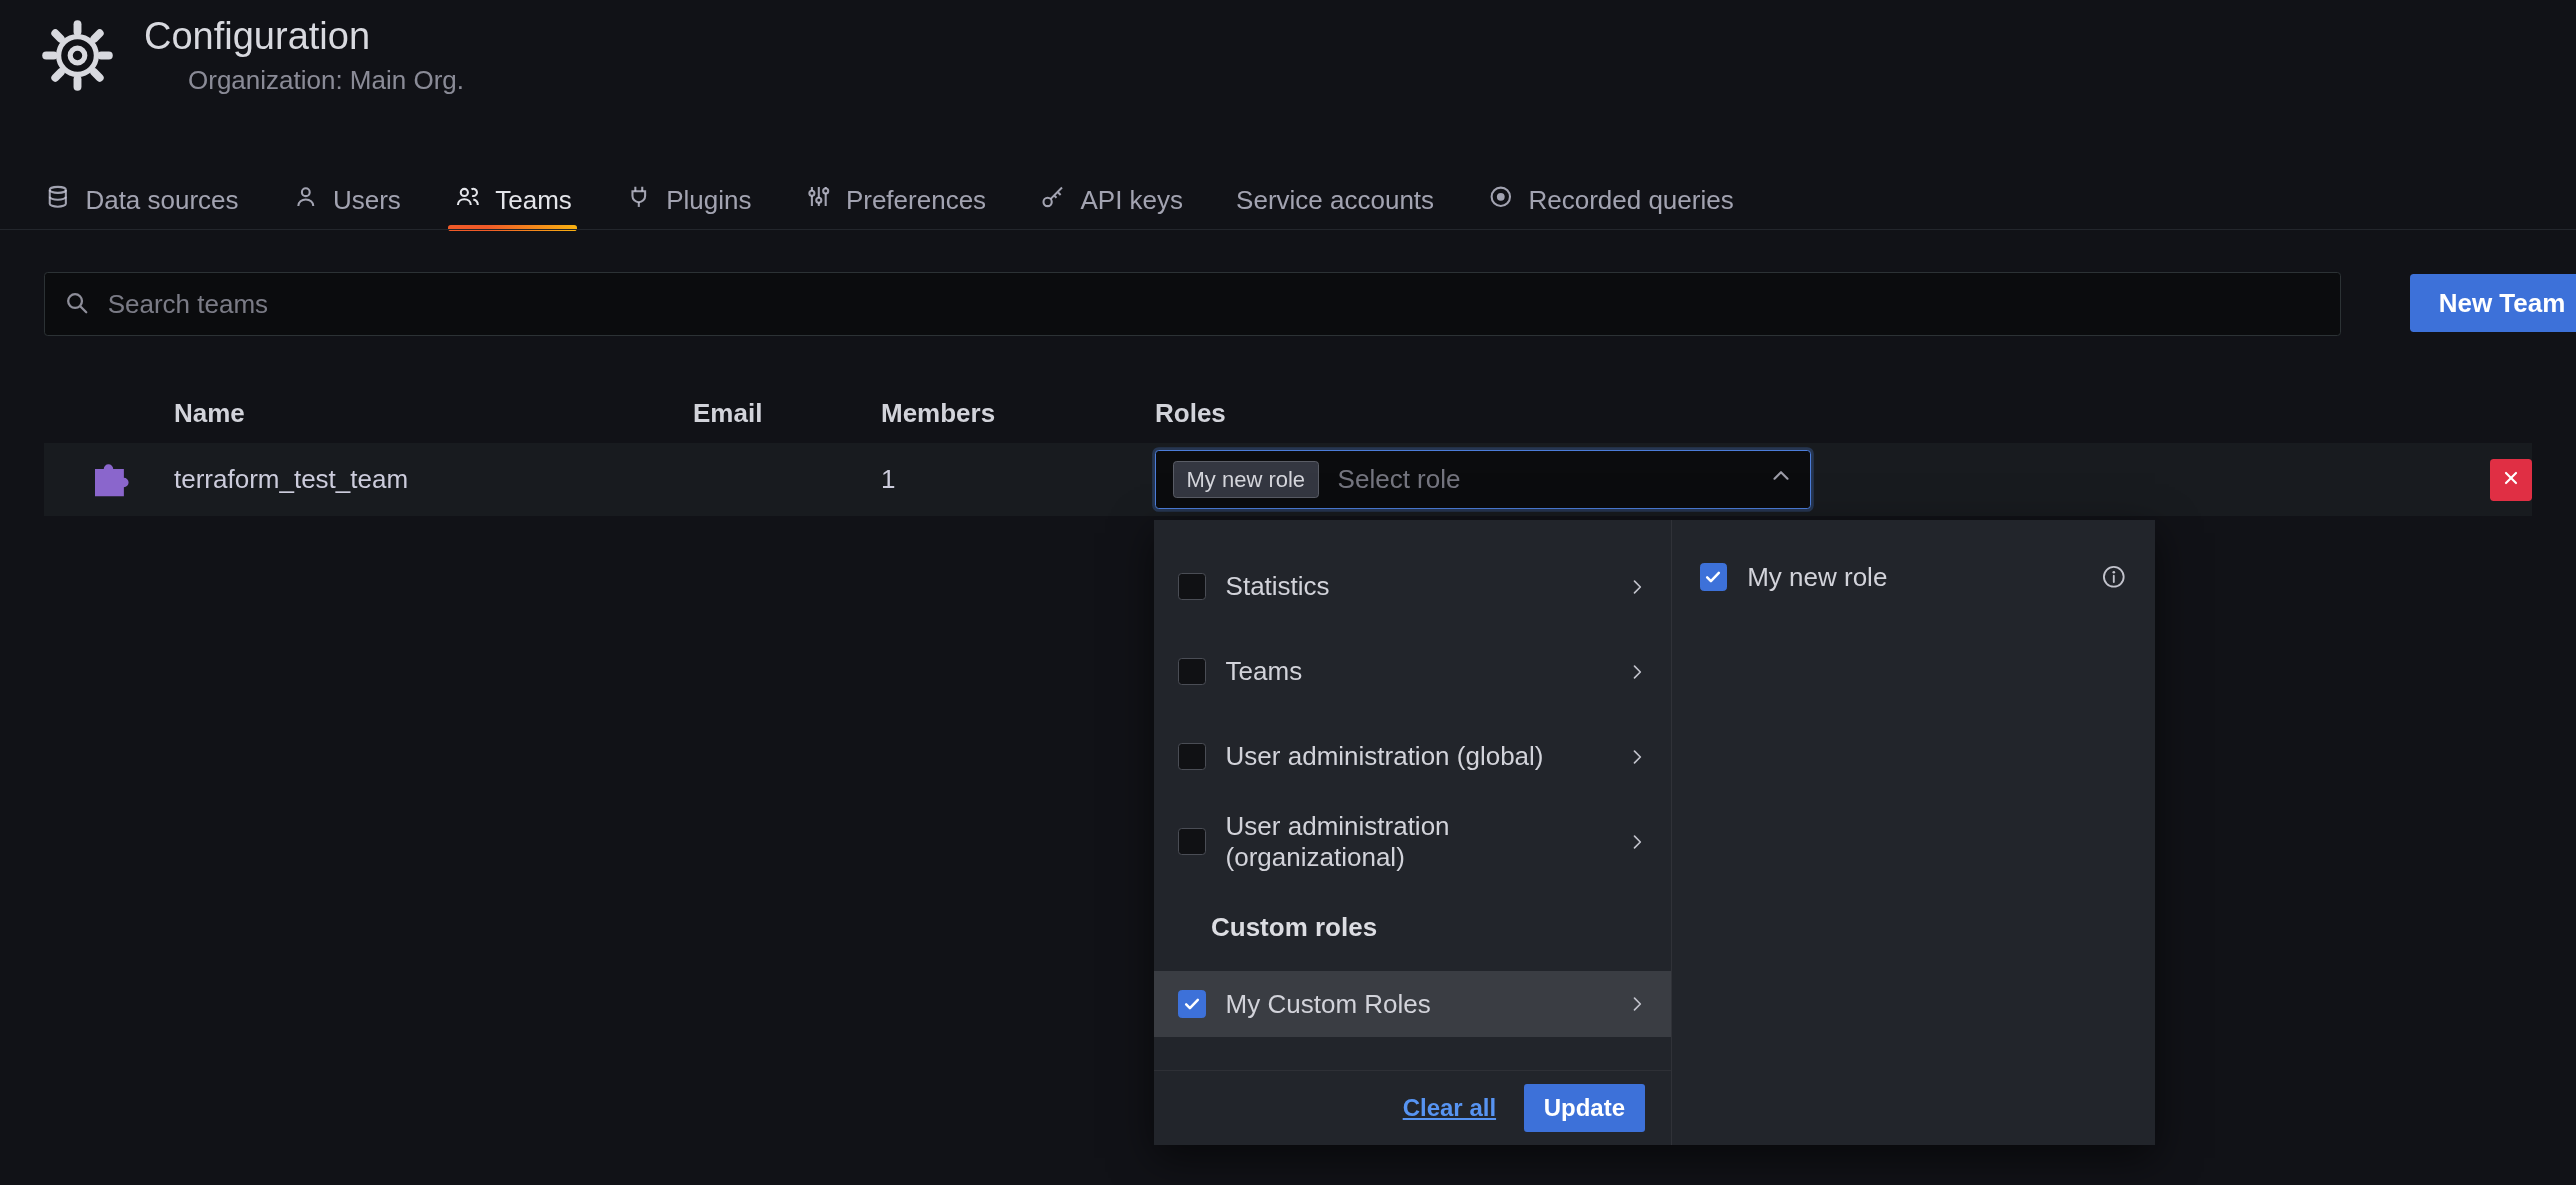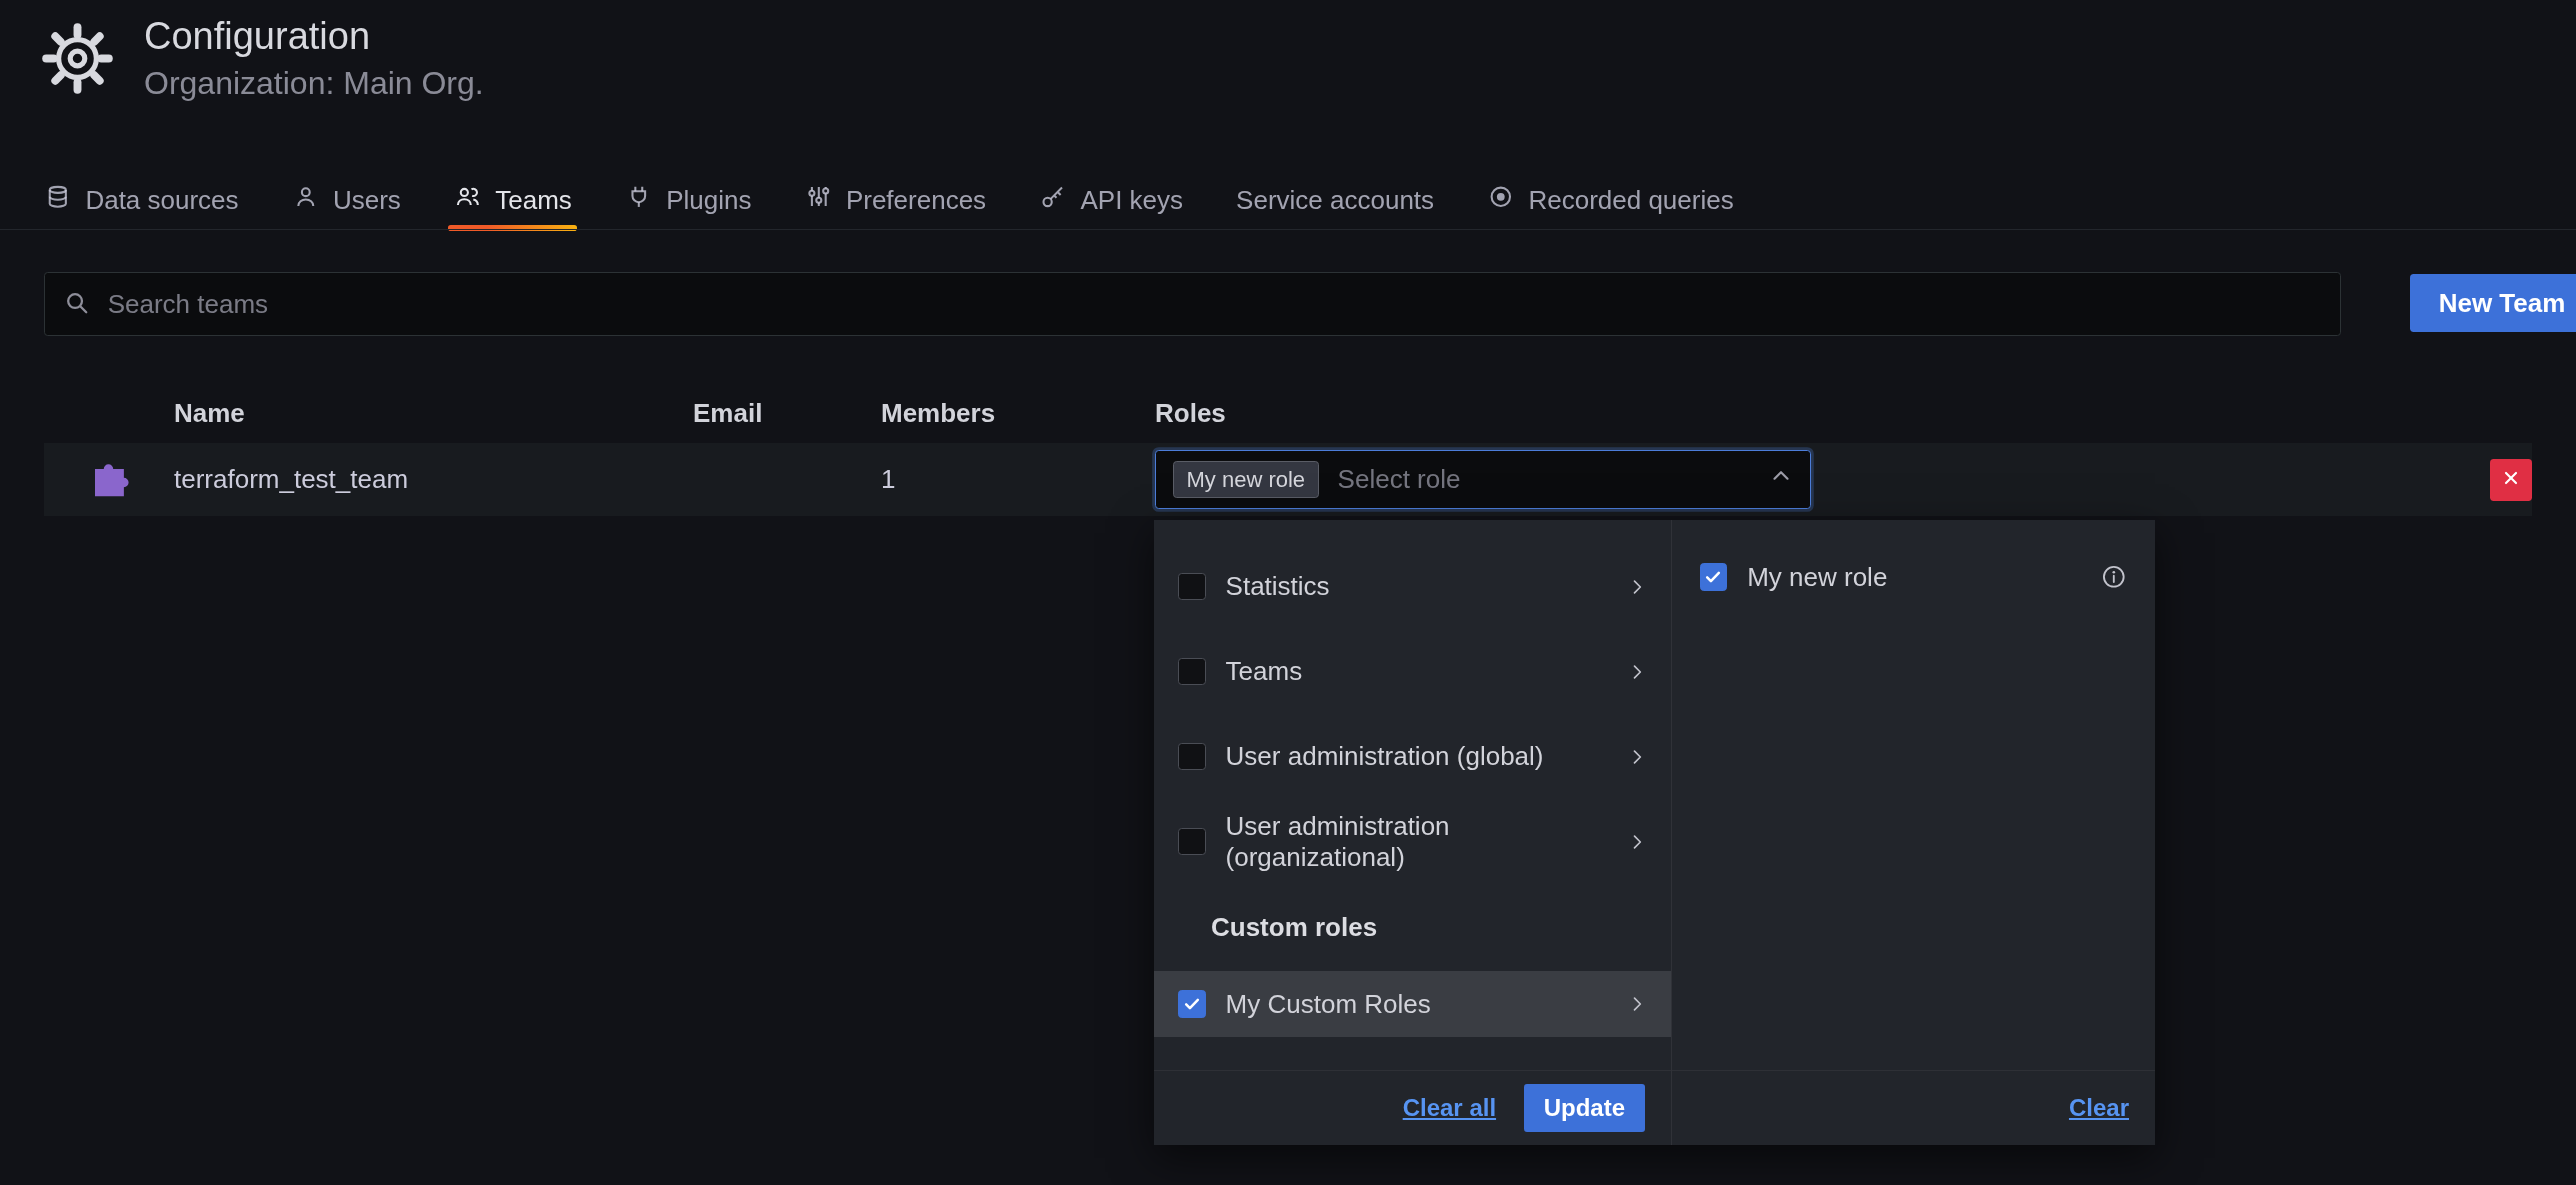--- a/index.html
+++ b/index.html
@@ -10,21 +10,21 @@
     background: #111217;
     font-family: "Liberation Sans", "DejaVu Sans", sans-serif;
     color: #ccccdc;
     overflow: hidden;
   }
 
   
   .header { position:absolute; left:40px; top:14.7px; display:flex; align-items:center; gap:29px; }
   .gear-wrap { width:75px; height:75px; display:flex; align-items:center; justify-content:center; }
   .header h1 { margin:0; font-size:38px; font-weight:500; color:#d8d9df; line-height:1.15; }
-  .subtitle { margin-top:6.4px; font-size:32px; color:rgba(204,204,220,.65); }
+  .subtitle { margin-top:6.4px; font-size:26px; color:rgba(204,204,220,.65);margin-left:44px; }
 
   
   .tabs { position:absolute; left:44px; top:171px; height:59px; display:flex; align-items:flex-start; gap:53px; }
   .tab { position:relative; height:59px; display:flex; align-items:center; gap:13.8px; font-size:26px; color:rgba(204,204,220,.78); cursor:pointer; white-space:nowrap; }
   .tab svg { flex:none; }
   .tab.active { color:#e4e5ea; font-weight:500; }
   .tab.active::after { content:""; position:absolute; left:-5.5px; right:-5.5px; bottom:-0.9px; height:5.5px; border-radius:2.8px;
     background: linear-gradient(90deg,#f05a28 30%,#fbca0a 120%); }
   .tabbar-divider { position:absolute; left:0; top:229px; width:2576px; height:0.9px; background:#23262c; }
 
@@ -321,20 +321,17 @@
         <span>My new role</span>
         <span class="info">
           <svg width="27.6" height="27.6" viewBox="0 0 24 24" fill="none" stroke="#c2c3cc" stroke-width="1.6" stroke-linecap="round">
             <circle cx="12" cy="12" r="8.6"></circle>
             <circle cx="12" cy="8" r="1.15" fill="#c2c3cc" stroke="none"></circle>
             <line x1="12" y1="11" x2="12" y2="16.6"></line>
           </svg>
         </span>
       </div>
 
-      <div class="menu-footer">
-        <span class="link">Clear</span>
-      </div>
     </div>
   </div>
 
 </div>
 
 
 </body></html>

